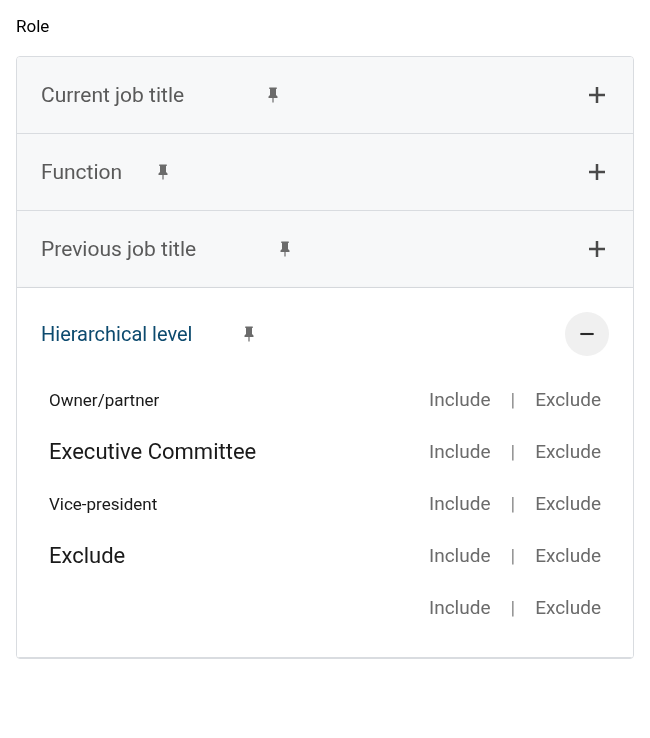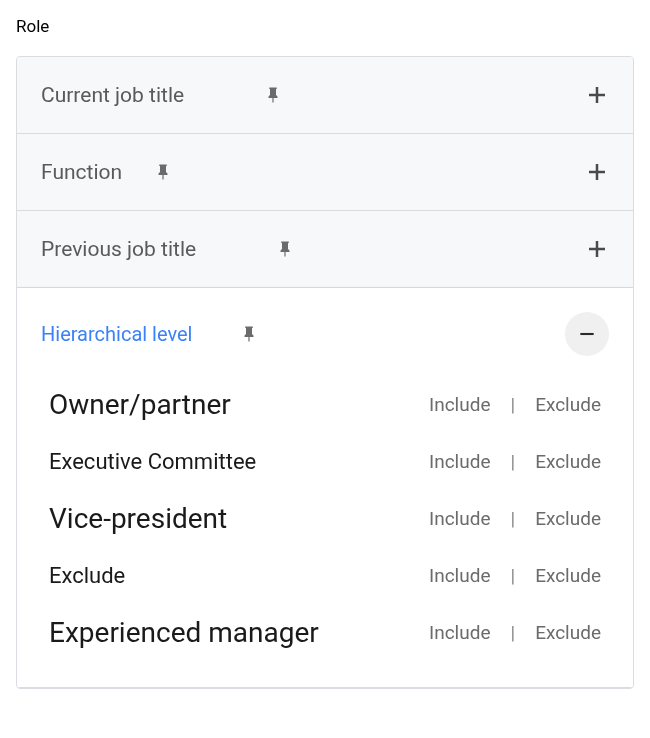--- a/index.html
+++ b/index.html
@@ -81,33 +81,33 @@
       box-shadow: 0 2px 6px rgba(0,0,0,0.08);
       position: relative;
     }
     .filter-expanded-header {
       display: flex;
       align-items: center;
       padding: 24px 24px 18px 24px;
     }
     .filter-expanded-label {
       font-size: 20px;
-      color: #3b82f6;
+      color: #0c4a6e;
       font-weight: 400;
     }
     .options-list {
       padding: 0 16px 24px 16px;
     }
     .option-row {
       display: flex;
       align-items: center;
       padding: 14px 16px;
     }
     .option-label {
-      font-size: 28px;
+      font-size: 17px;
       color: #1a1a1a;
       font-weight: 400;
     }
     .option-label.small {
       font-size: 22px;
     }
     .option-actions {
       display: flex;
       align-items: center;
       gap: 18px;
@@ -216,21 +216,20 @@
         <span class="option-label small">Exclude</span>
         <span class="spacer"></span>
         <span class="option-actions">
           <span class="action-link">Include</span>
           <span class="divider">|</span>
           <span class="action-link">Exclude</span>
         </span>
       </div>
 
       <div class="option-row">
-        <span class="option-label">Experienced manager</span>
         <span class="spacer"></span>
         <span class="option-actions">
           <span class="action-link">Include</span>
           <span class="divider">|</span>
           <span class="action-link">Exclude</span>
         </span>
       </div>
 
     </div>
   </div>

